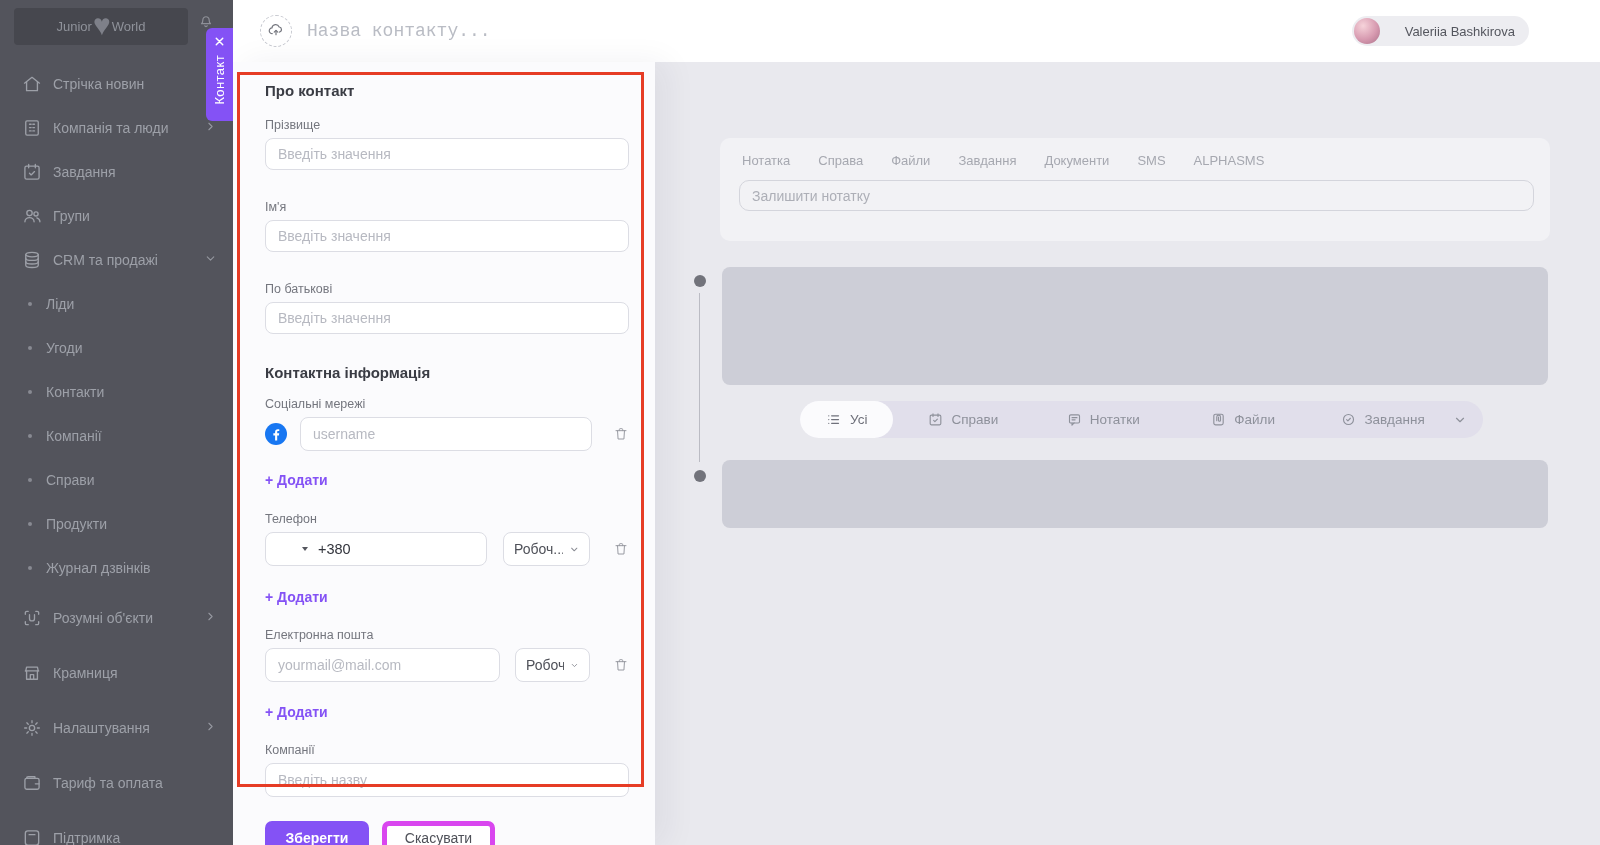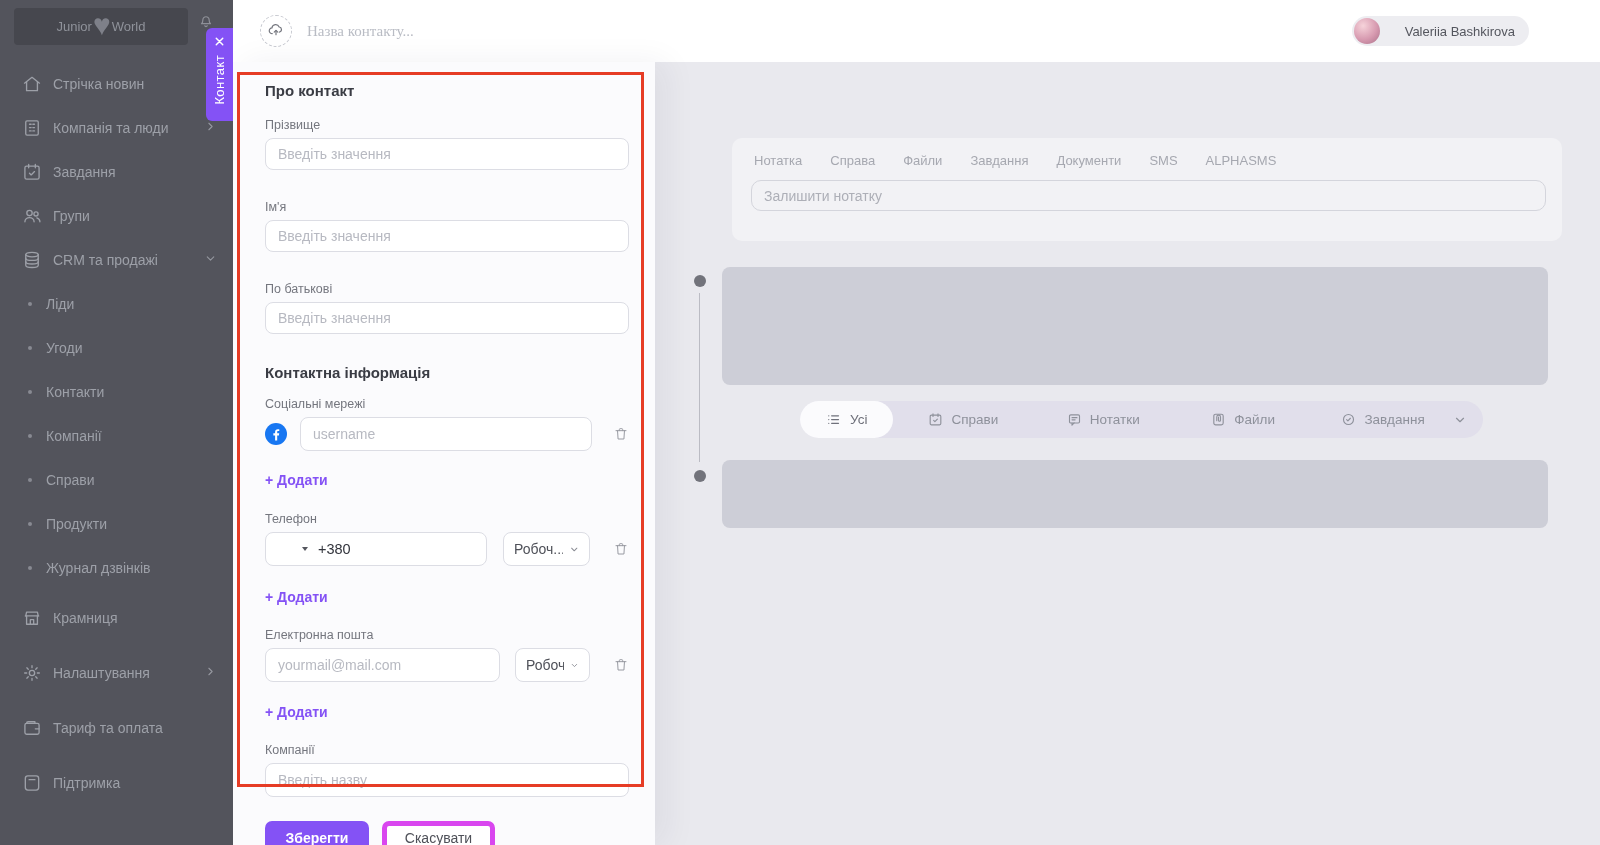--- a/index.html
+++ b/index.html
@@ -23,22 +23,22 @@
   .sub-item { height:44px; display:flex; align-items:center; padding-left:28px; gap:14px;
               color:#9da0a8; font-size:14px; cursor:pointer; }
   .bullet { width:4px; height:4px; border-radius:50%; background:#888a92; flex:none; }
 
   
   .topbar { position:absolute; left:233px; top:0; right:0; height:62px; background:#ffffff; z-index:4; }
   .upload-circle { position:absolute; left:27px; top:15px; width:32px; height:32px;
                    border:1.5px dashed #c7c9d0; border-radius:50%; display:flex;
                    align-items:center; justify-content:center; color:#75777f; cursor:pointer; }
   .name-input { position:absolute; left:74px; top:0; height:62px; width:620px; border:none;
-                outline:none; background:transparent; font-size:15px; color:#14532d;
-                font-family:Liberation Serif, serif; }
+                outline:none; background:transparent; font-size:18px; color:#14532d;
+                font-family:Liberation Mono, monospace; }
   .name-input::placeholder { color:#b9bcc4; }
   .user-pill { position:absolute; right:71px; top:16px; height:30px; background:#ededf1;
                border-radius:16px; display:flex; align-items:center; gap:25px;
                padding:2px 14px 2px 2px; font-size:13px; color:#54565e; cursor:pointer; }
   .avatar { width:26px; height:26px; border-radius:50%;
             background:radial-gradient(circle at 35% 30%, #f6d3da, #d79ab0 55%, #a96f88); }
 
   
   .contact-tab { position:absolute; left:206px; top:28px; width:27px; height:93px;
                  background:#8452f5; border-radius:6px 0 0 6px; z-index:6; display:flex;
@@ -93,21 +93,21 @@
   .btn-row { display:flex; align-items:center; }
   .btn-save { width:104px; height:33px; background:#8452f5; border:none; border-radius:7px;
               color:#fff; font-size:14px; font-weight:600; cursor:pointer;
               font-family:"Liberation Sans", sans-serif; }
   .btn-cancel { width:113px; height:33px; background:#fff; border:5px solid #d946ef; border-radius:7px;
                 color:#4e5058; font-size:14px; margin-left:13px; cursor:pointer;
                 font-family:"Liberation Sans", sans-serif; }
 
   
   .content { position:absolute; left:655px; top:62px; right:0; bottom:0; background:#e9e9ee; }
-  .card { position:absolute; left:77px; top:76px; width:830px; height:103px; background:#f2f2f5;
+  .card { position:absolute; left:65px; top:76px; width:830px; height:103px; background:#f2f2f5;
           border-radius:10px; }
   .tabs { position:absolute; left:22px; top:15px; display:flex; gap:28px; font-size:13px; color:#a6a8b0; }
   .tabs span { white-space:nowrap; }
   .note-input { position:absolute; left:19px; top:42px; width:795px; height:31px;
                 border:1px solid #d4d5dc; border-radius:10px; background:transparent; padding:0 12px;
                 font-size:14px; color:#8d8f97; outline:none; font-family:"Liberation Sans", sans-serif; }
   .note-input::placeholder { color:#adafb7; }
   .tdot { position:absolute; width:12px; height:12px; border-radius:50%; background:#72737b; left:39px; }
   .tline { position:absolute; left:44px; width:1px; background:#bbbcc4; }
   .gblock { position:absolute; left:67px; width:826px; background:#cdced7; border-radius:8px; }
@@ -206,20 +206,30 @@
         <span class="bullet"></span>
         <span>Продукти</span>
       </div>
     <div class="sub-item">
         <span class="bullet"></span>
         <span>Журнал дзвінків</span>
       </div>
 
     <div class="nav-item tall">
       <svg width="20" height="20" viewBox="0 0 24 24" fill="none" stroke="currentColor" stroke-width="1.6" stroke-linecap="round" stroke-linejoin="round">
+          <path d="M7.5 4H5.8A1.8 1.8 0 0 0 4 5.8v1.7M16.5 4h1.7A1.8 1.8 0 0 1 20 5.8v1.7M7.5 20H5.8A1.8 1.8 0 0 1 4 18.2v-1.7M16.5 20h1.7a1.8 1.8 0 0 0 1.8-1.8v-1.7"></path>
+          <path d="M9 8v4.5a3 3 0 0 0 6 0V8"></path>
+        </svg>
+      <span class="lbl">Розумні об'єкти</span>
+      <span class="chev"><svg width="13" height="13" viewBox="0 0 24 24" fill="none" stroke="currentColor" stroke-width="2" stroke-linecap="round" stroke-linejoin="round">
+            <polyline points="9 6 15 12 9 18"></polyline>
+          </svg></span>
+    </div>
+    <div class="nav-item tall">
+      <svg width="20" height="20" viewBox="0 0 24 24" fill="none" stroke="currentColor" stroke-width="1.6" stroke-linecap="round" stroke-linejoin="round">
           <path d="M4.5 9.5 5.5 5h13l1 4.5"></path>
           <path d="M5.5 9.5V19.5h13V9.5"></path>
           <path d="M10 19.5v-5.5h4v5.5"></path>
           <path d="M4 9.5h16"></path>
         </svg>
       <span class="lbl">Крамниця</span>
     </div>
     <div class="nav-item tall">
       <svg width="20" height="20" viewBox="0 0 24 24" fill="none" stroke="currentColor" stroke-width="1.6" stroke-linecap="round">
           <circle cx="12" cy="12" r="3.2"></circle>

